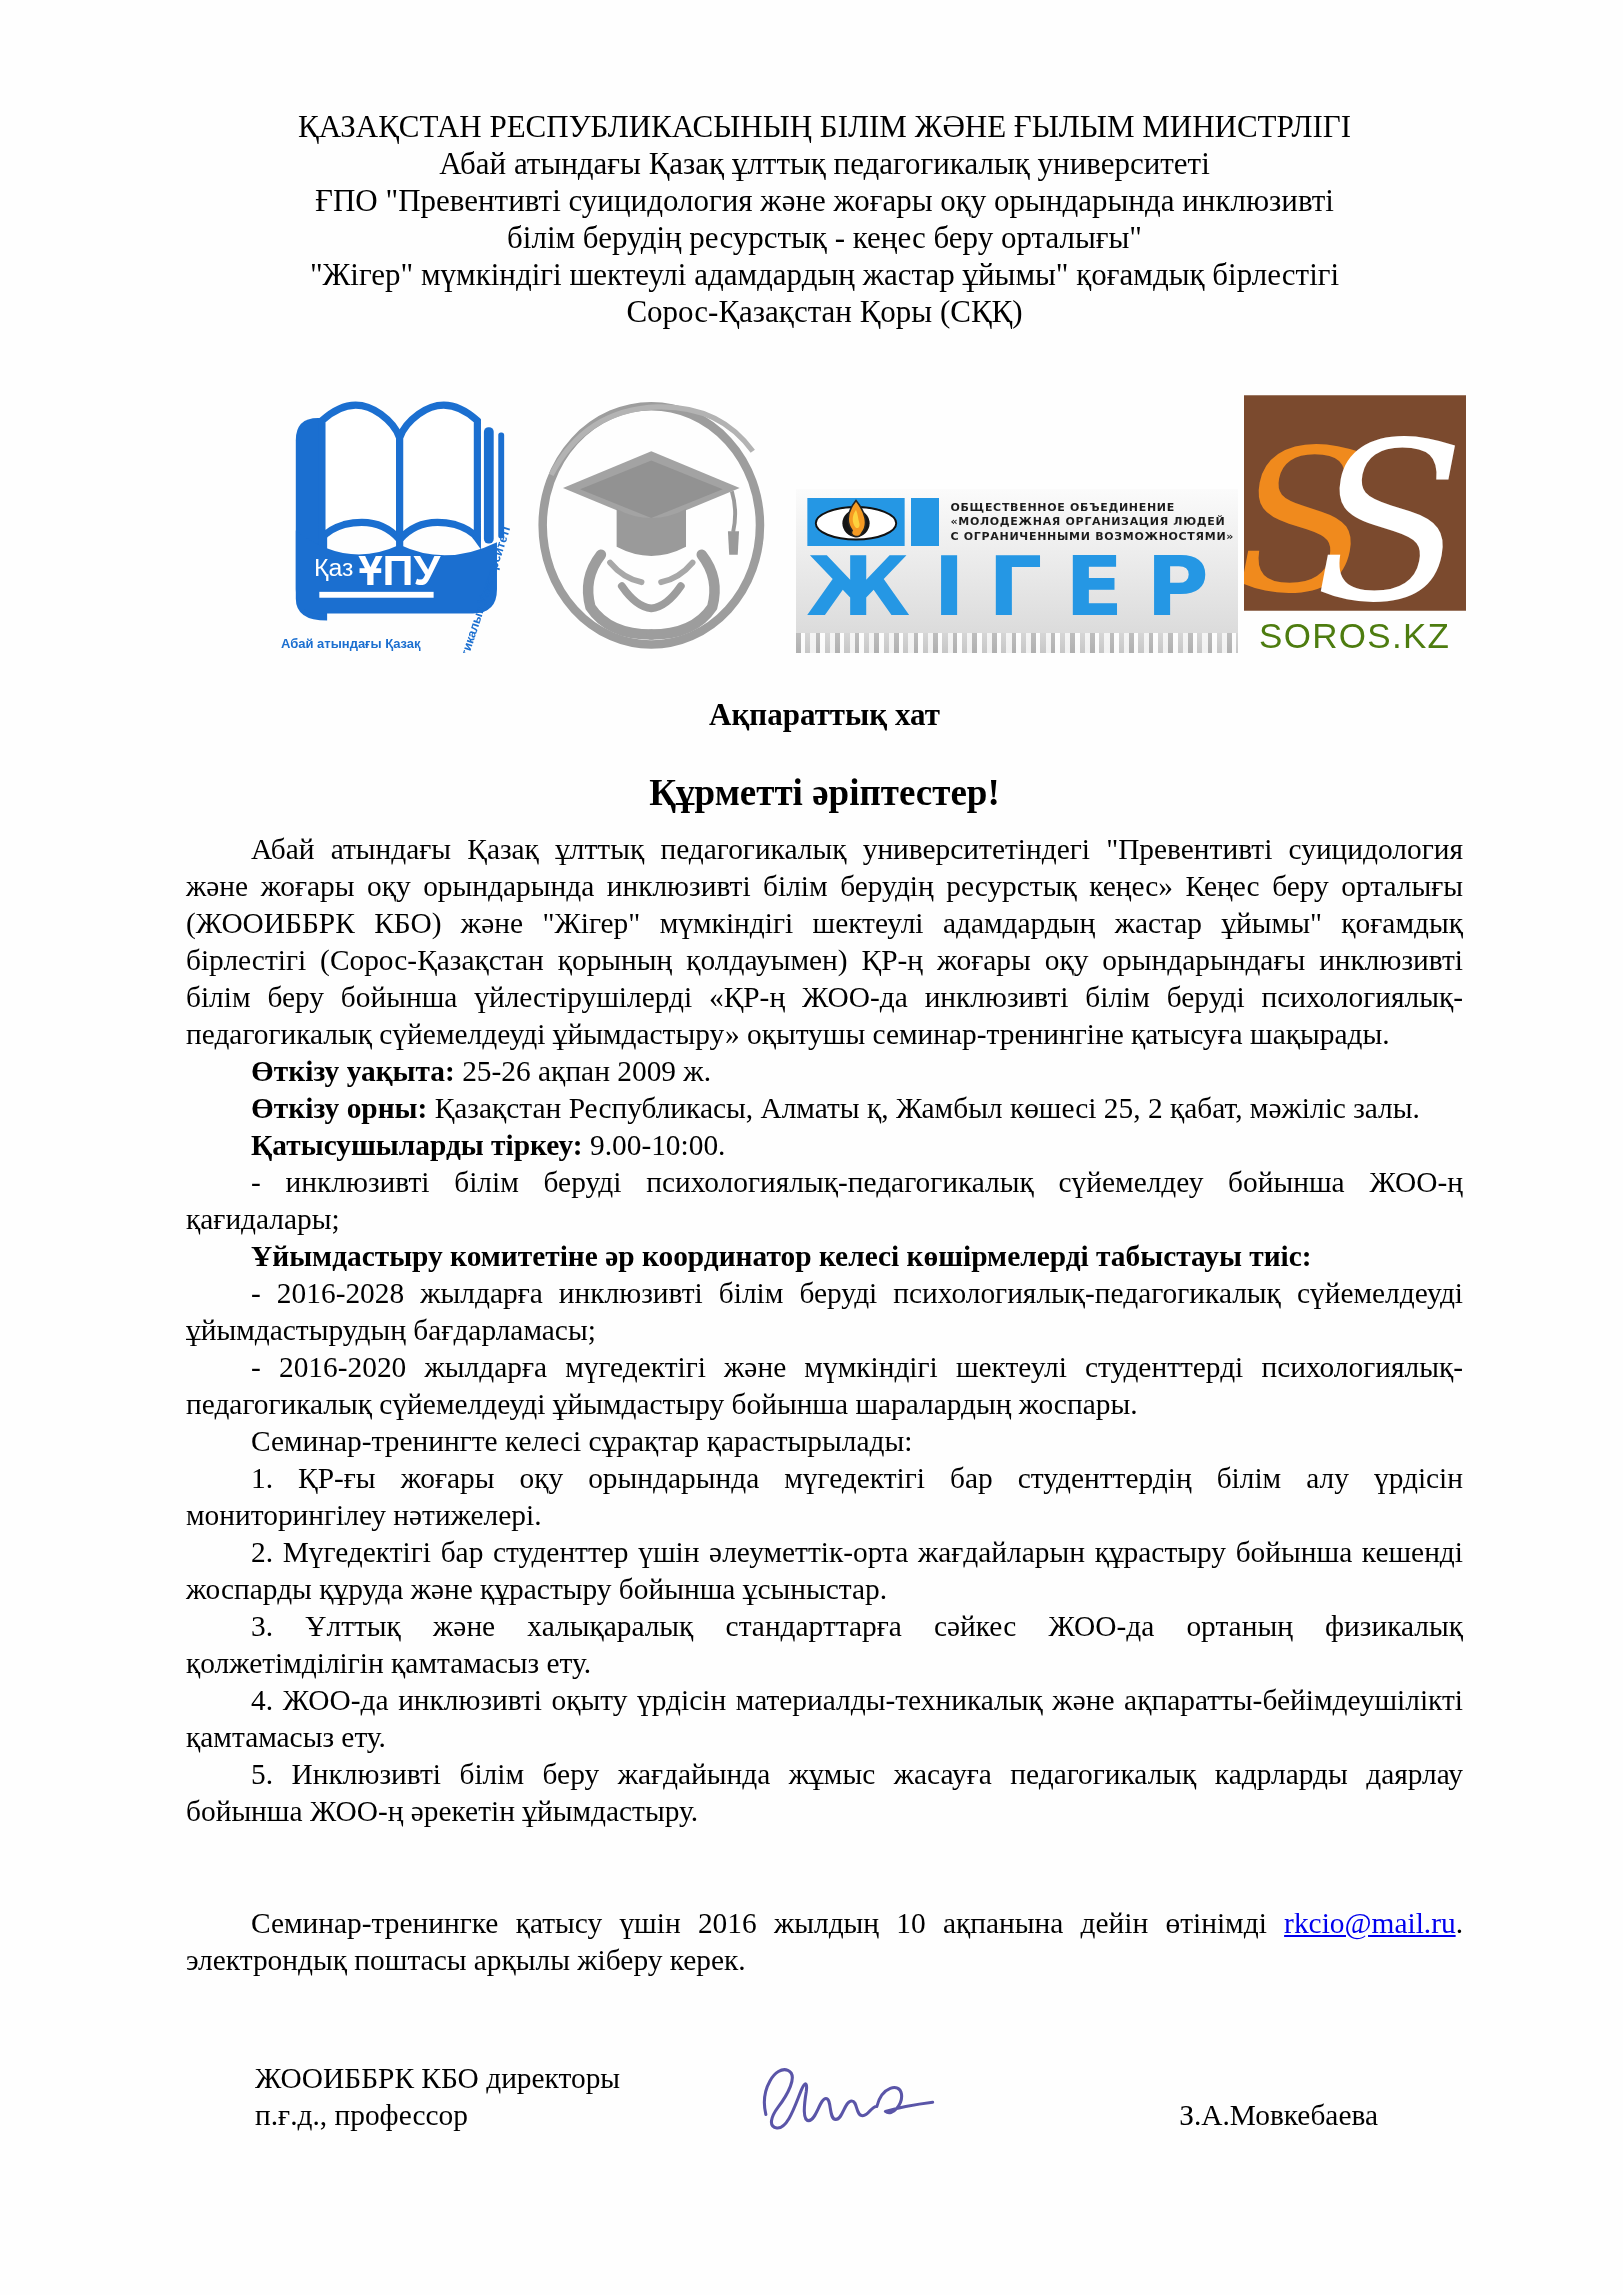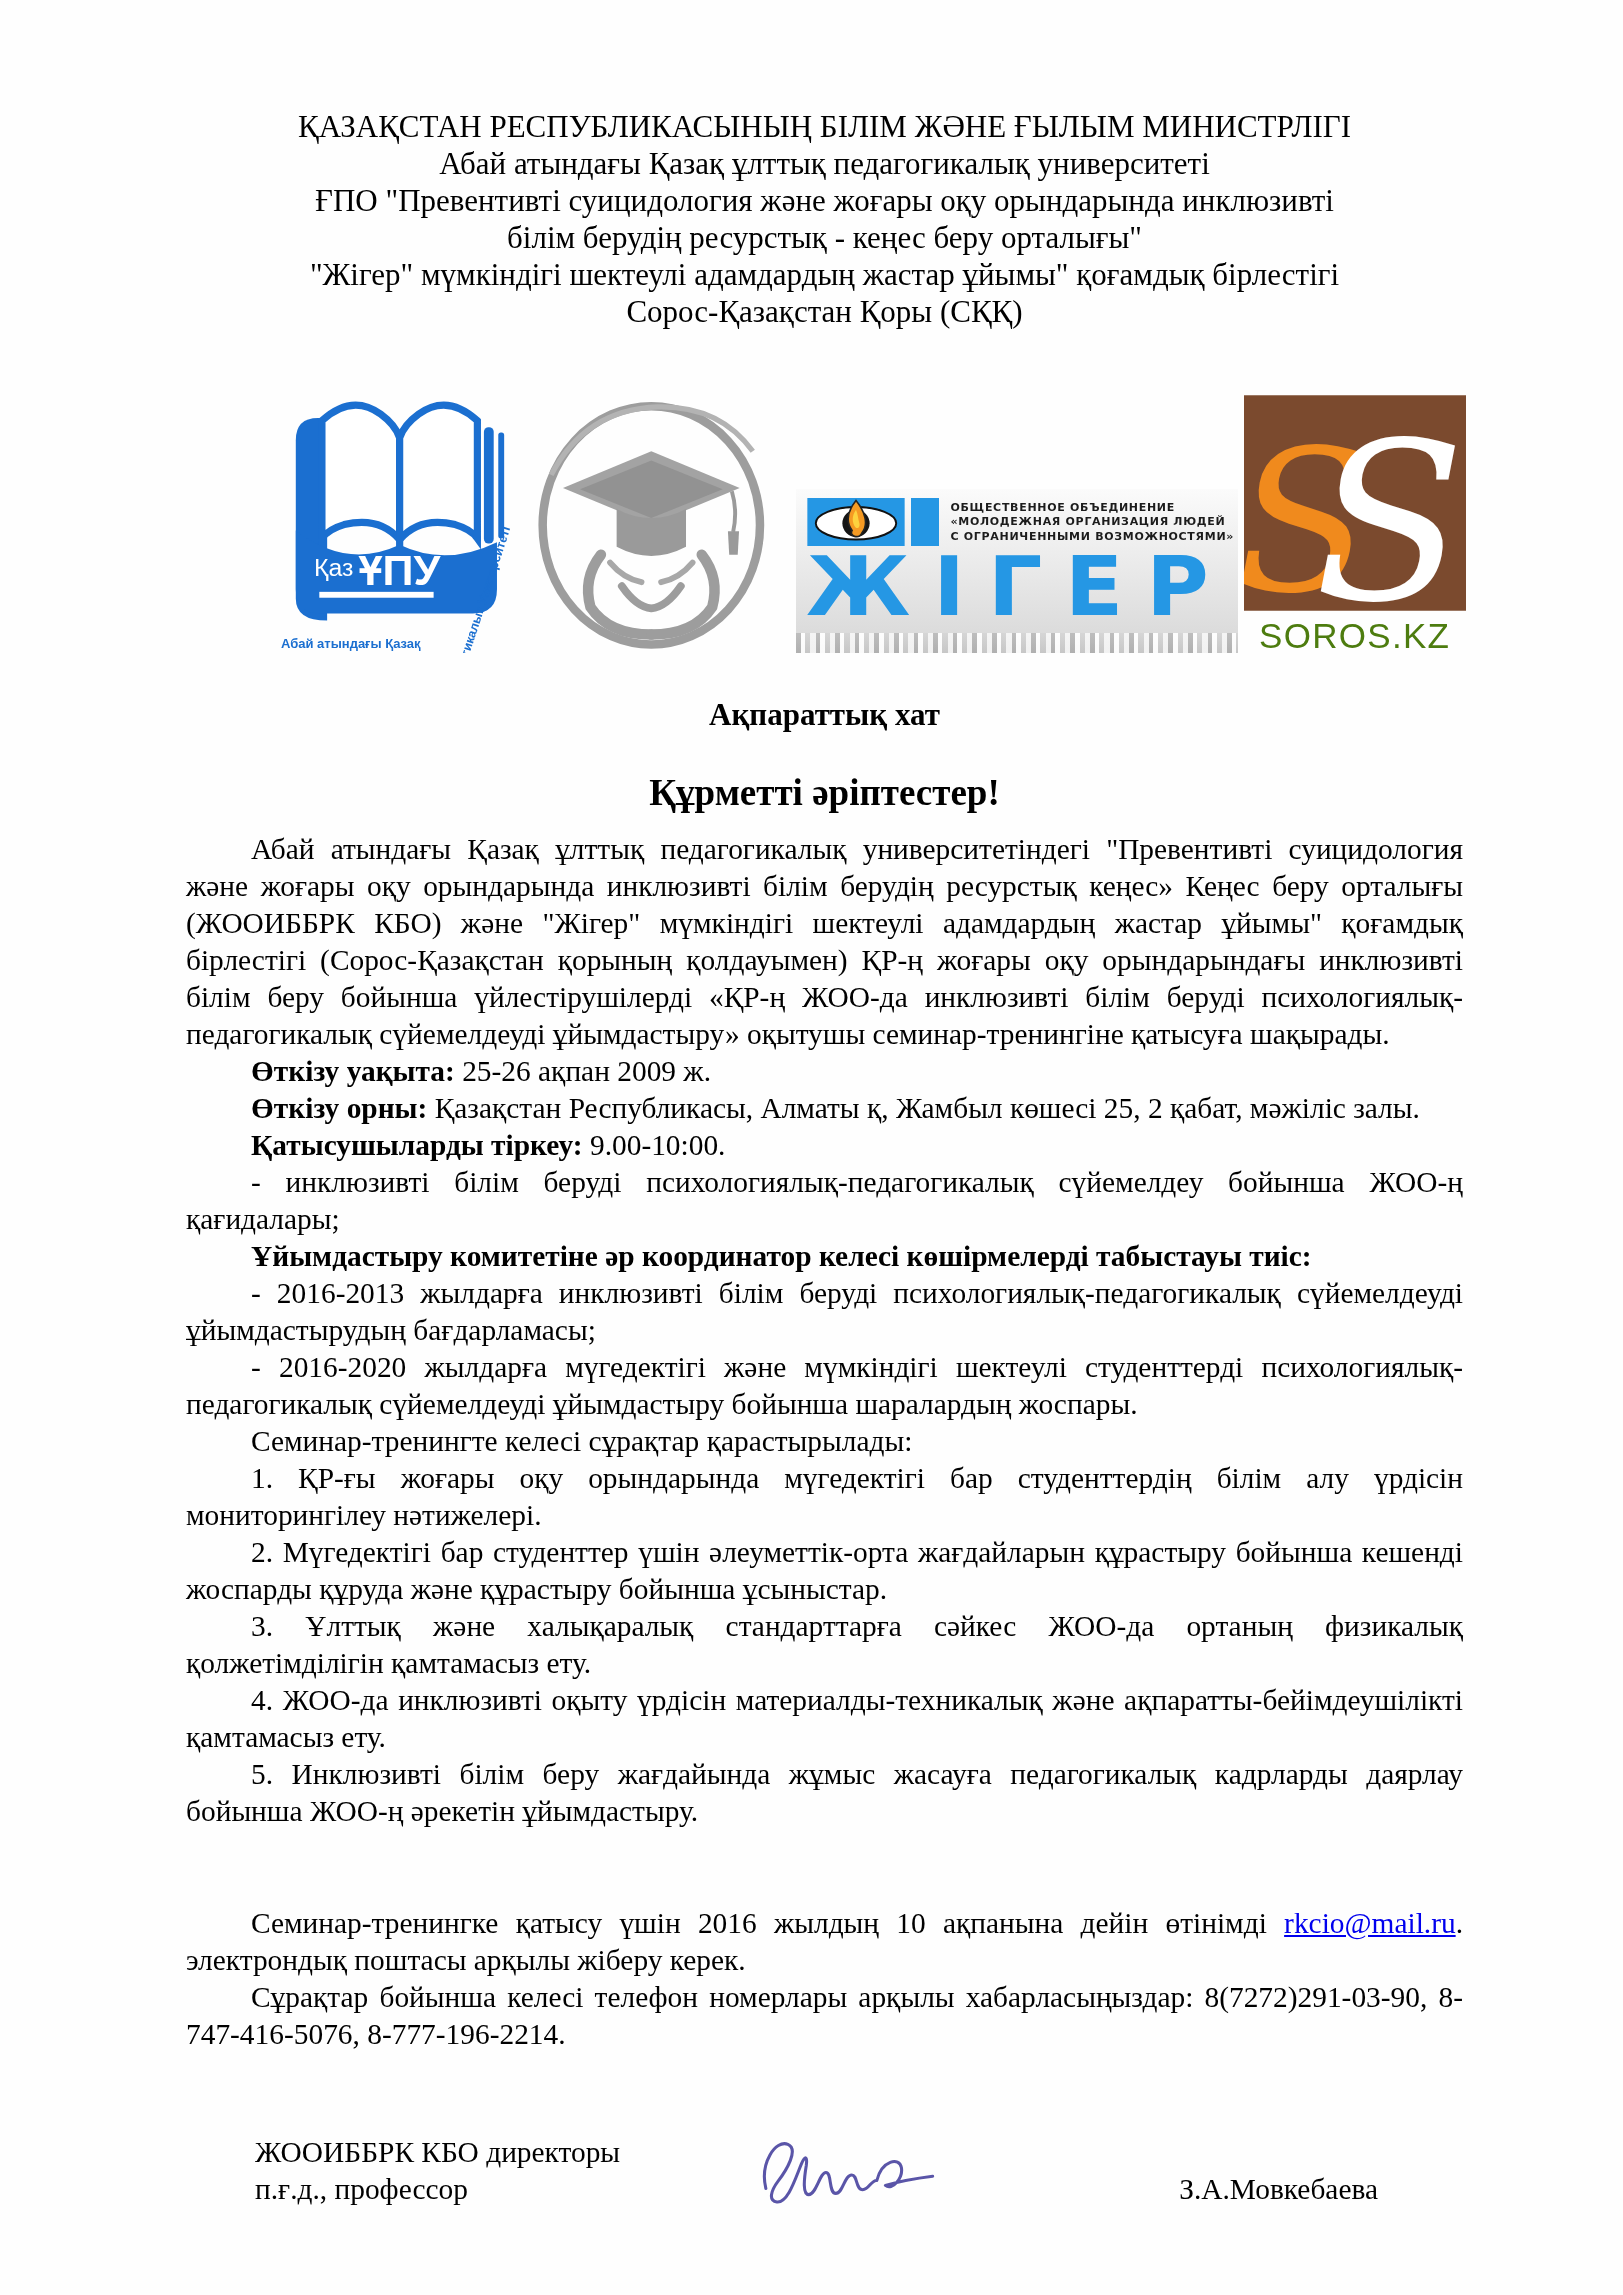--- a/index.html
+++ b/index.html
@@ -178,34 +178,33 @@
 
       <p class="para"><span class="bold">Өткізу уақыта:</span><span> 25-26 ақпан 2009 ж.</span></p>
 
       <p class="para"><span class="bold">Өткізу орны:</span><span> Қазақстан Республикасы, Алматы қ, Жамбыл көшесі 25, 2 қабат, мәжіліс залы.</span></p>
 
       <p class="para"><span class="bold">Қатысушыларды  тіркеу:</span><span> 9.00-10:00.</span></p>
 
       <p class="para">- инклюзивті білім беруді психологиялық-педагогикалық сүйемелдеу бойынша ЖОО-ң қағидалары;</p>
 
       <p class="para bold">Ұйымдастыру комитетіне әр координатор келесі көшірмелерді табыстауы тиіс:</p>
-      <p class="para">- 2016-2013 жылдарға инклюзивті білім  беруді психологиялық-педагогикалық сүйемелдеуді ұйымдастырудың бағдарламасы;</p>
+      <p class="para">- 2016-2028 жылдарға инклюзивті білім  беруді психологиялық-педагогикалық сүйемелдеуді ұйымдастырудың бағдарламасы;</p>
       <p class="para">- 2016-2020 жылдарға мүгедектігі және мүмкіндігі шектеулі студенттерді психологиялық-педагогикалық сүйемелдеуді ұйымдастыру бойынша шаралардың жоспары.</p>
 
       <p class="para">Семинар-тренингте келесі сұрақтар қарастырылады:</p>
 
       <p class="para">1. ҚР-ғы жоғары оқу орындарында мүгедектігі бар студенттердің білім алу үрдісін мониторингілеу нәтижелері.</p>
       <p class="para">2. Мүгедектігі бар студенттер үшін әлеуметтік-орта жағдайларын құрастыру бойынша кешенді жоспарды құруда және құрастыру бойынша ұсыныстар.</p>
       <p class="para">3. Ұлттық және халықаралық стандарттарға сәйкес ЖОО-да ортаның физикалық қолжетімділігін қамтамасыз ету.</p>
       <p class="para">4. ЖОО-да инклюзивті оқыту үрдісін материалды-техникалық және ақпаратты-бейімдеушілікті қамтамасыз ету.</p>
       <p class="para">5. Инклюзивті білім беру жағдайында жұмыс жасауға педагогикалық кадрларды даярлау бойынша ЖОО-ң әрекетін ұйымдастыру.</p>
 
       <p class="para gap-before"><span>Семинар-тренингке қатысу үшін 2016 жылдың 10 ақпанына дейін өтінімді </span><a class="email">rkcio@mail.ru</a><span>. электрондық поштасы арқылы жіберу керек.</span></p>
 
-      <p class="para">Сұрақтар бойынша келесі телефон номерлары арқылы хабарласыңыздар: 8(7272)291-03-90, 8-747-416-5076, 8-777-196-2214.</p>
     </div>
 
     <div class="sig-row">
       <div class="sig-left">
         <div>ЖООИББРК КБО директоры</div>
         <div>п.ғ.д., профессор</div>
       </div>
       <svg class="sig-scribble" width="209" height="92" viewBox="0 0 330 150">
         <path d="M40,110 C30,68 56,30 76,38 C94,46 74,80 60,98 C48,114 44,130 58,132 C76,134 88,94 98,70 C104,56 108,57 106,72 C102,96 100,120 110,120 C122,120 128,84 138,84 C148,84 142,118 154,118 C166,118 168,88 180,88 C190,88 186,112 198,112 C208,112 213,95 221,97 C229,64 258,58 261,76 C264,93 246,114 235,105 C252,100 280,94 312,90" fill="none" stroke="#5a55a8" stroke-width="5" stroke-linecap="round" stroke-linejoin="round"></path>
       </svg>

